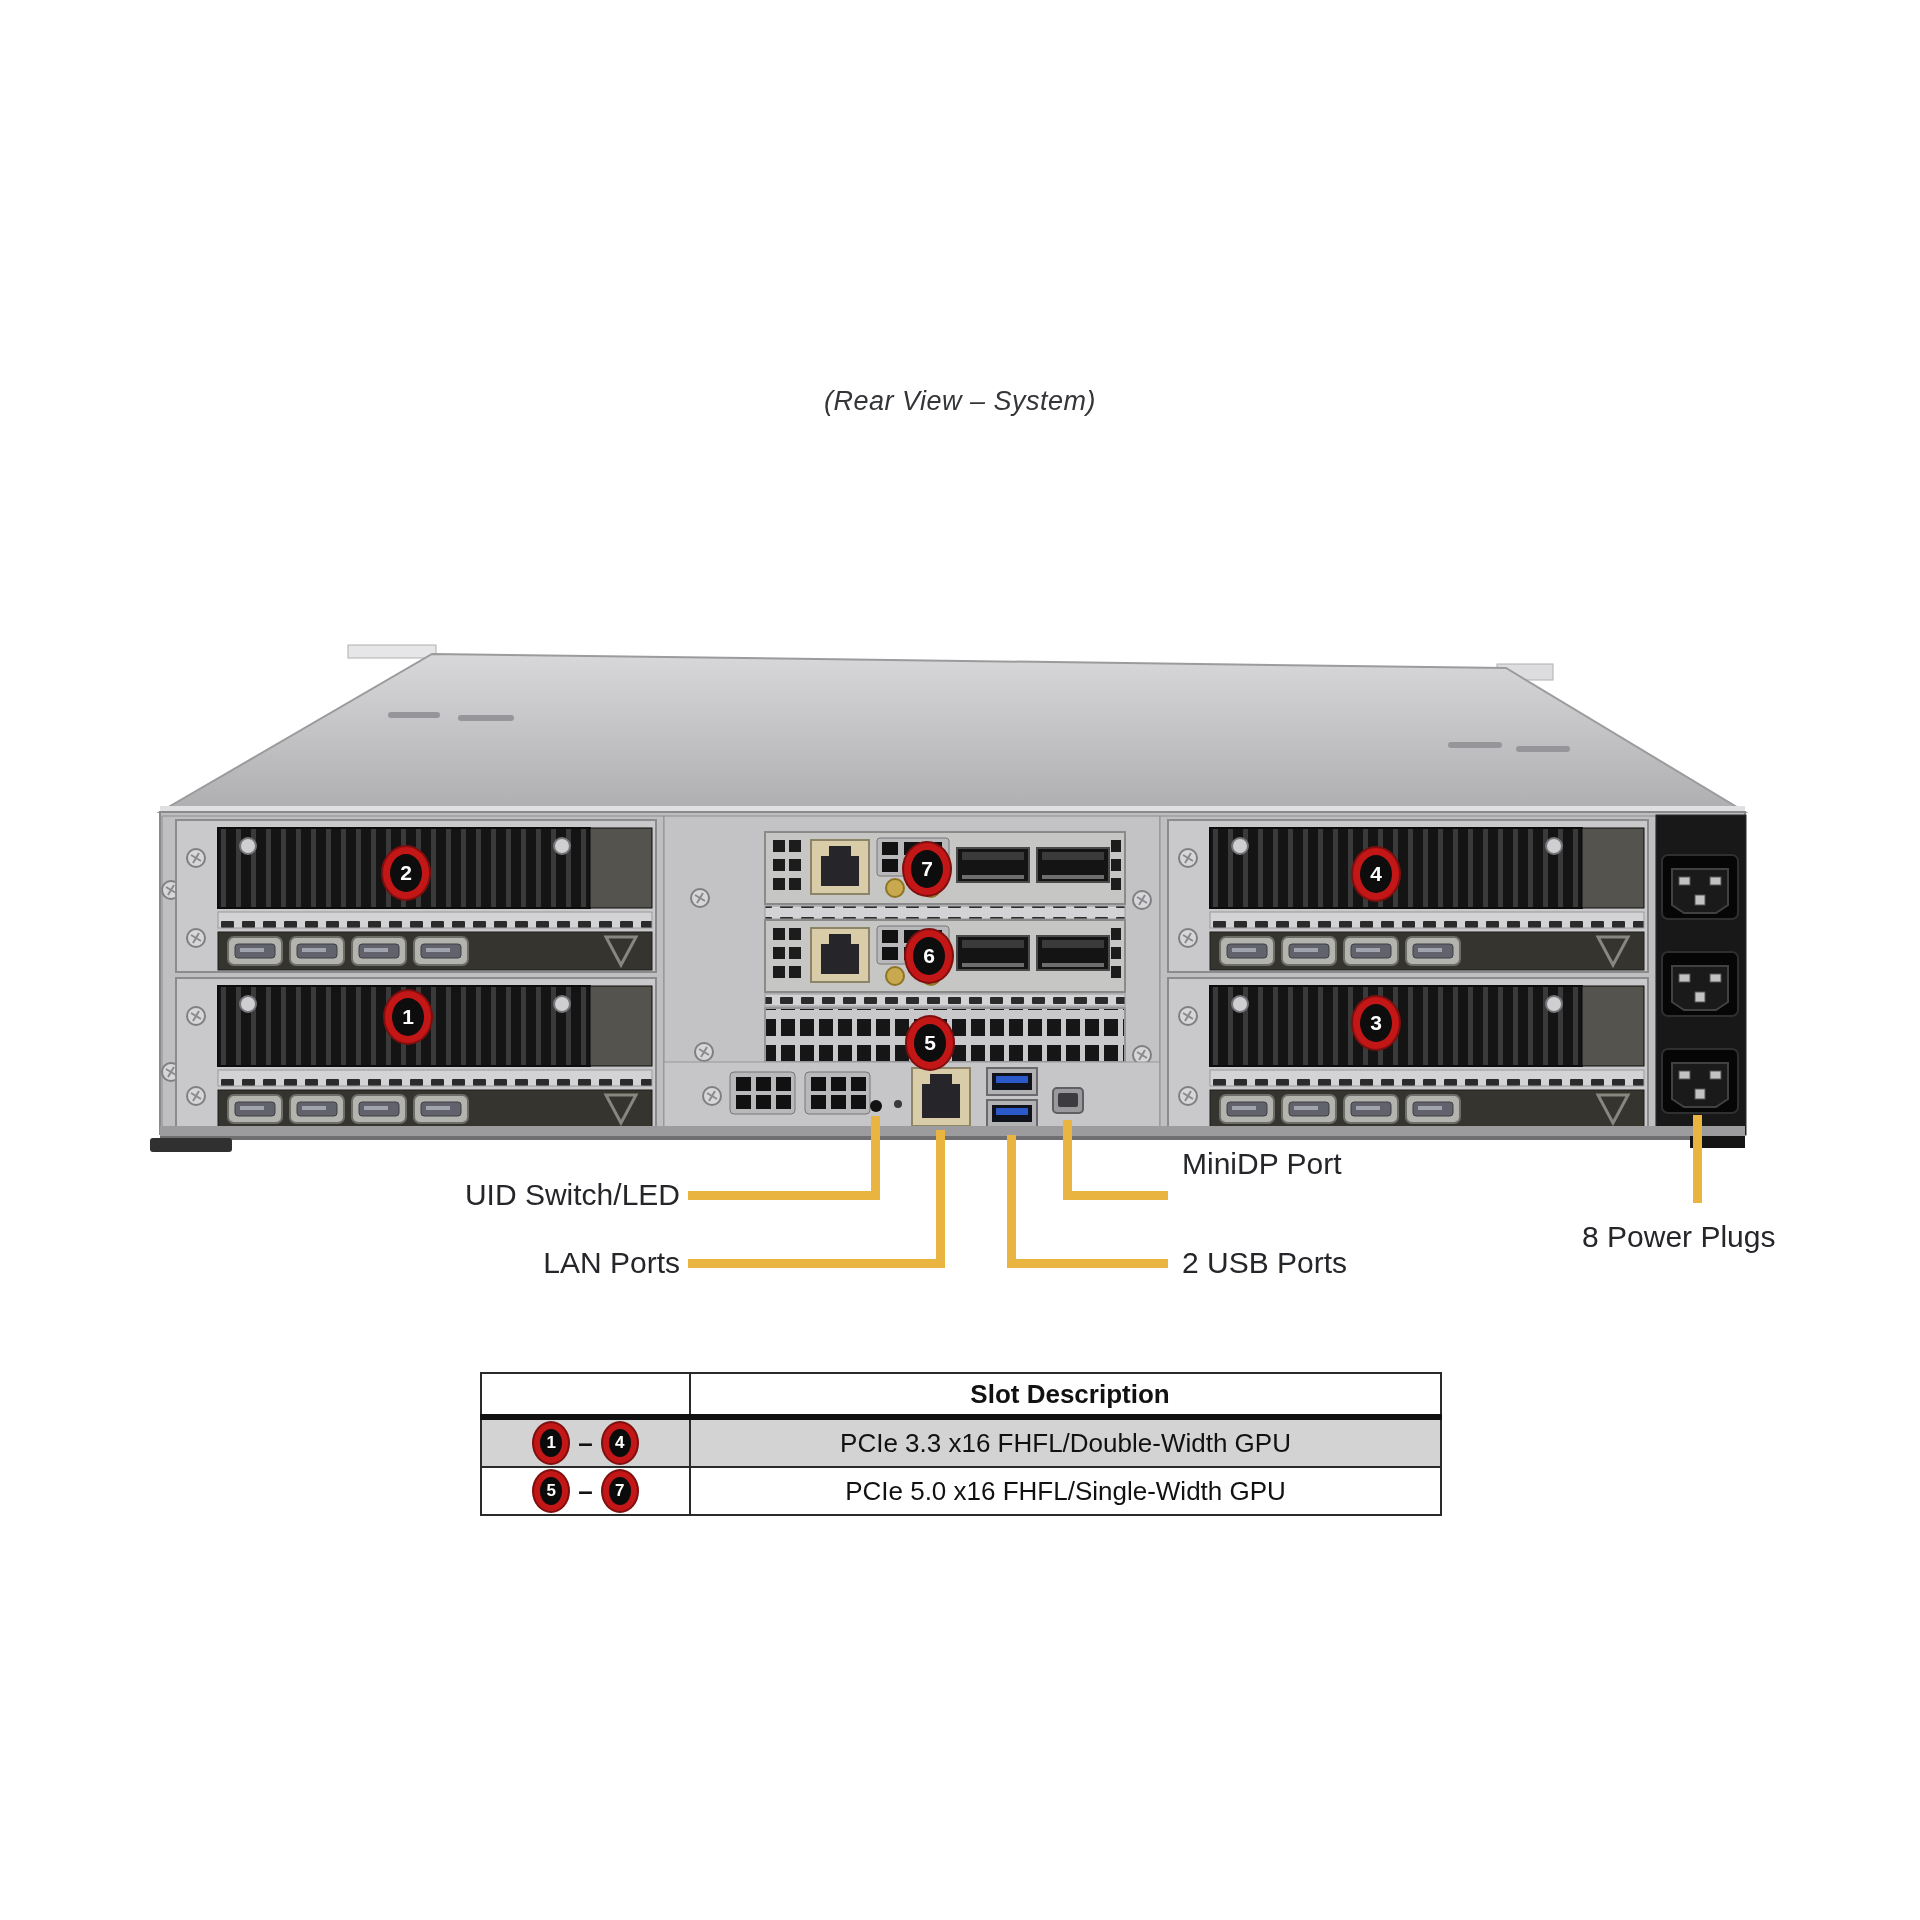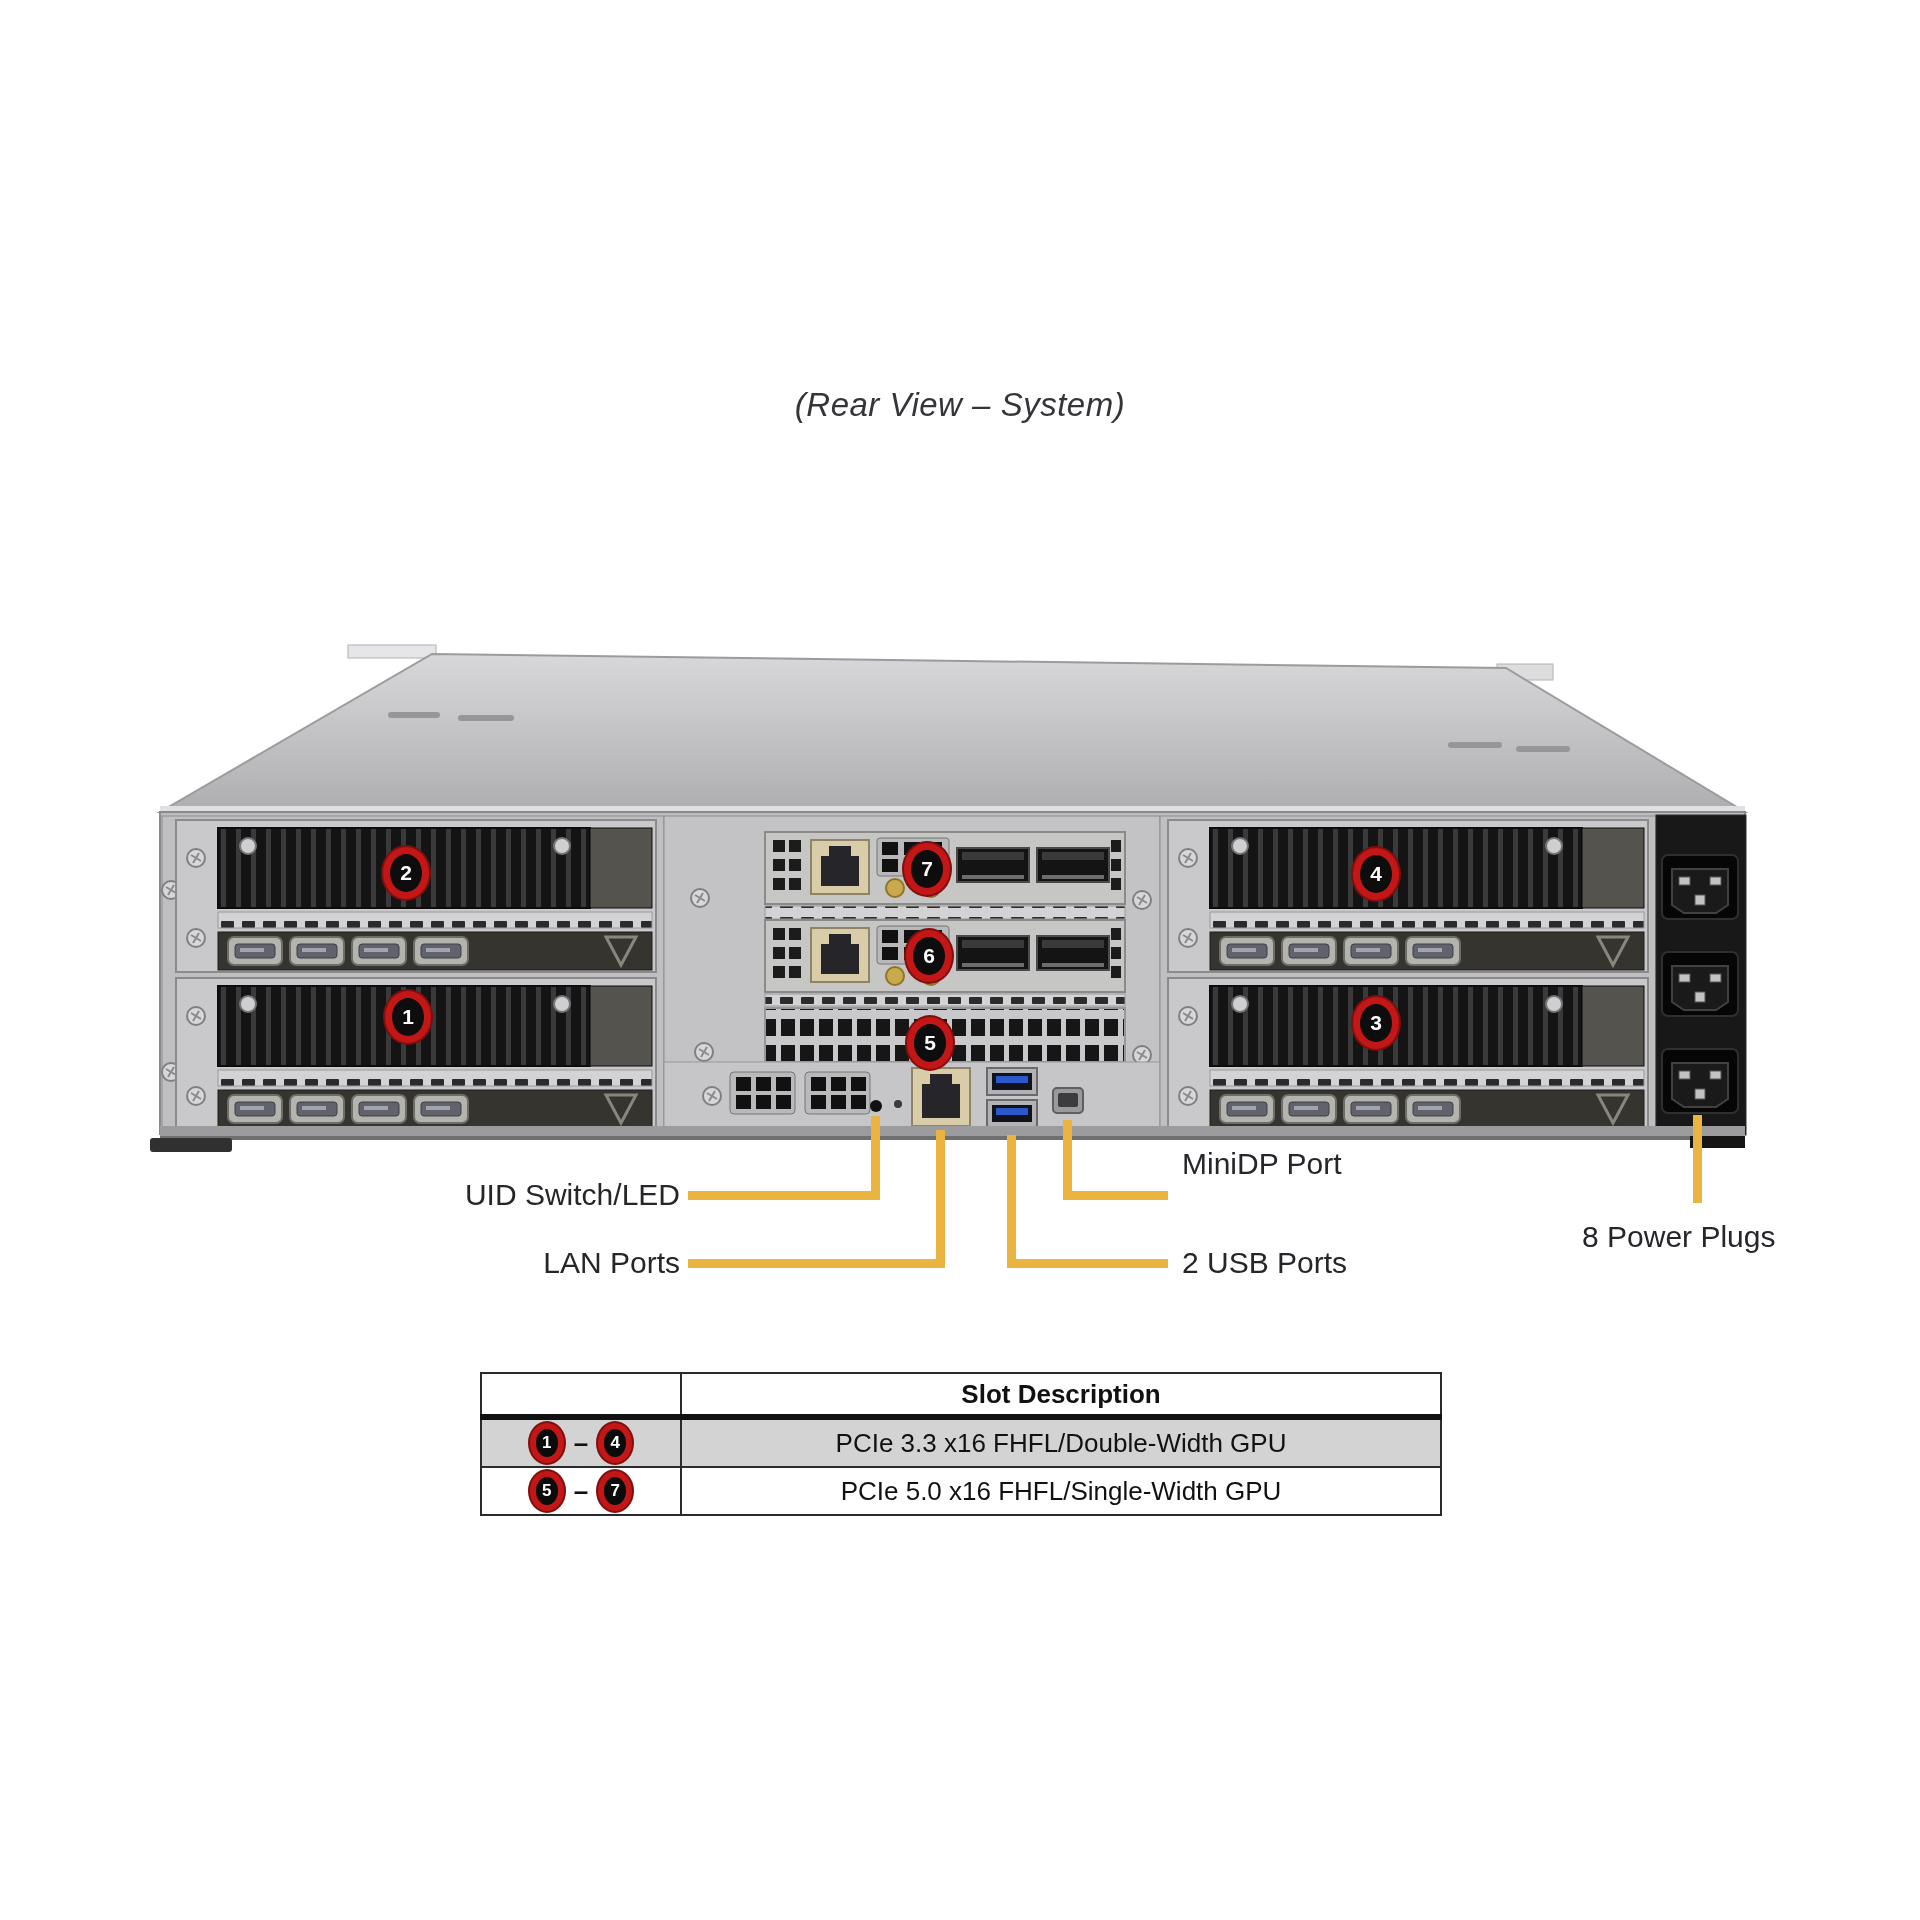--- a/index.html
+++ b/index.html
@@ -2,21 +2,21 @@
 <html><head>
 <meta charset="utf-8">
 <style>
   html,body { margin:0; padding:0; background:#ffffff; }
   .page {
     position:relative; width:1920px; height:1920px; overflow:hidden;
     background:#ffffff; font-family:"Liberation Sans", sans-serif;
   }
   .title {
     position:absolute; top:386px; left:0; width:1920px; text-align:center;
-    font-style:italic; font-size:33px; color:#333538; letter-spacing:0.5px;
+    font-style:italic; font-size:27px; color:#333538; letter-spacing:0.5px;
   }
   svg.chassis { position:absolute; left:0; top:0; }
 
   
   .badge {
     position:absolute; width:32px; height:38px; border-radius:50%;
     background:#0d0d0d; border:7px solid #c31616; box-shadow:0 0 0 2px #7e0f0f;
     color:#ffffff; font-weight:bold; font-size:21px;
     display:flex; align-items:center; justify-content:center; z-index:6;
   }
@@ -28,21 +28,21 @@
   .plabel { position:absolute; font-size:30px; color:#25262a; z-index:5; white-space:nowrap; }
   .plabel.r { text-align:right; }
 
   
   .slot-table {
     position:absolute; left:480px; top:1372px; width:962px;
     border-collapse:collapse; table-layout:fixed;
     font-size:26px; color:#111;
   }
   .slot-table th, .slot-table td { border:2px solid #2a2a2a; padding:0; text-align:center; }
-  .slot-table th { font-weight:bold; height:40px; background:#ffffff; }
+  .slot-table th { font-weight:bold; height:40px; background:#ffffff;padding-left:9px; }
   .slot-table thead th { border-bottom:6px solid #111; }
   .slot-table td { height:46px; }
   .slot-table .c1 { width:198px; }
   .slot-table tr.gray td { background:#d3d3d3; }
   .badge-cell { display:flex; align-items:center; justify-content:center; height:100%; }
   .tbadge {
     display:inline-flex; width:22px; height:28px; border-radius:50%;
     background:#0b0b0b; border:6px solid #c31616; box-shadow:0 0 0 2px #7e0f0f;
     color:#fff; font-weight:bold; font-size:17px;
     align-items:center; justify-content:center;

